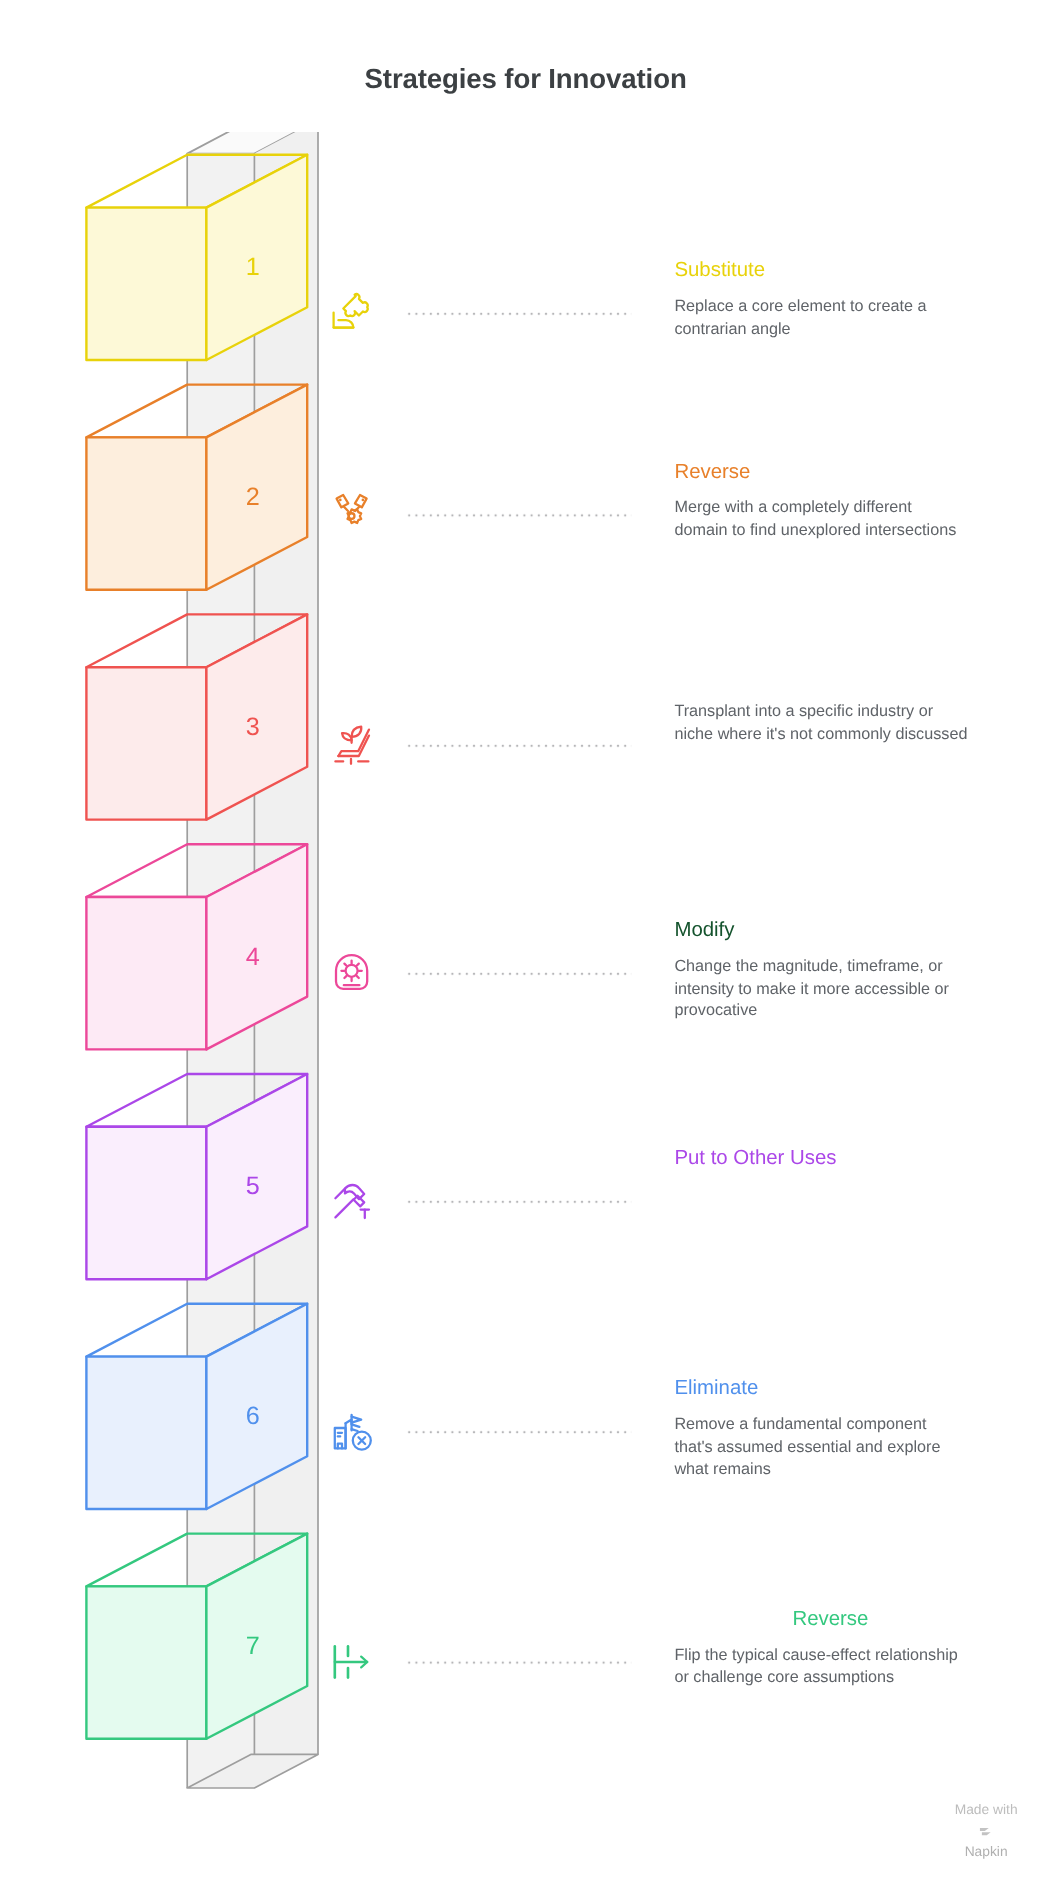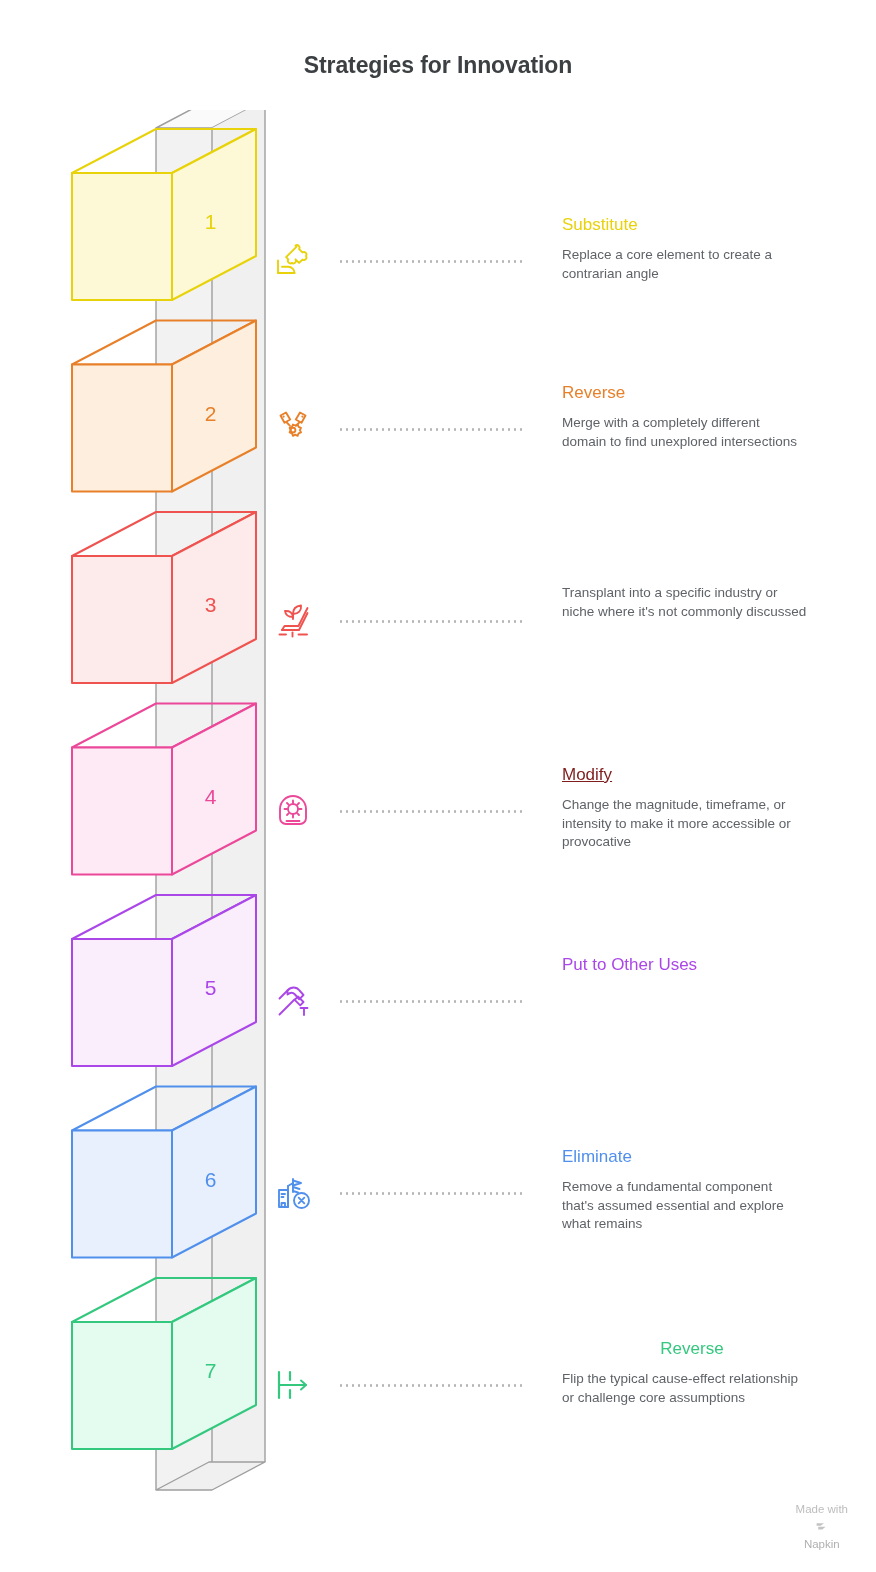--- a/index.html
+++ b/index.html
@@ -218,21 +218,21 @@
             <path fill="none" stroke="#ec4899" stroke-width="1.9" stroke-linecap="round" stroke-linejoin="round" d="M10 21 a13 13 0 0 1 26 0 v9 a6 6 0 0 1-6 6 h-14 a6 6 0 0 1-6-6 z"></path>
             <circle cx="23" cy="21" r="5" fill="none" stroke="#ec4899" stroke-width="1.9" stroke-linecap="round" stroke-linejoin="round"></circle>
             <path fill="none" stroke="#ec4899" stroke-width="1.9" stroke-linecap="round" stroke-linejoin="round" d="M23 12.5 v2.6 M23 27 v2.6 M14.5 21 h2.6 M28.9 21 h2.6"></path>
             <path fill="none" stroke="#ec4899" stroke-width="1.9" stroke-linecap="round" stroke-linejoin="round" d="M17 15 l1.8 1.8 M27.2 25.2 l1.8 1.8 M29 15 l-1.8 1.8 M18.8 25.2 l-1.8 1.8"></path>
             <path fill="none" stroke="#ec4899" stroke-width="1.9" stroke-linecap="round" stroke-linejoin="round" d="M16.5 33 h13"></path>
           </svg>
         </div>
         <div class="dots"></div>
       </div>
       <div class="textwrap" style="top: 764px;">
-        <div class="row-label" style="color: #7f1d1d; text-decoration: underline;">Modify</div>
+        <div class="row-label" style="color: #14532d;">Modify</div>
         <div class="row-desc">Change the magnitude, timeframe, or intensity to make it more accessible or provocative</div>
       </div>
       <div class="row" style="top: 956px;">
         <div class="row-icon">
           <svg width="46" height="46" viewBox="0 0 46 46">
             <path fill="none" stroke="#ab47e8" stroke-width="1.9" stroke-linecap="round" stroke-linejoin="round" d="M17.5 12.5 c3.5-4 9-4 12 0 l4 4.5 l-4.3 4.3 l-4.2-4.8 c-2-2.2-5-2.2-7.5 0 z"></path>
             <path fill="none" stroke="#ab47e8" stroke-width="1.9" stroke-linecap="round" stroke-linejoin="round" d="M28 18.5 l5.5 5.5 l-3.3 3.3 l-5.5-5.5 z"></path>
             <path fill="none" stroke="#ab47e8" stroke-width="1.9" stroke-linecap="round" stroke-linejoin="round" d="M24.5 21.5 l-15 15"></path>
             <path fill="none" stroke="#ab47e8" stroke-width="1.9" stroke-linecap="round" stroke-linejoin="round" d="M17.5 12.5 l-8 8"></path>
             <path fill="none" stroke="#ab47e8" stroke-width="1.9" stroke-linecap="round" stroke-linejoin="round" d="M30.5 30 h7"></path>

